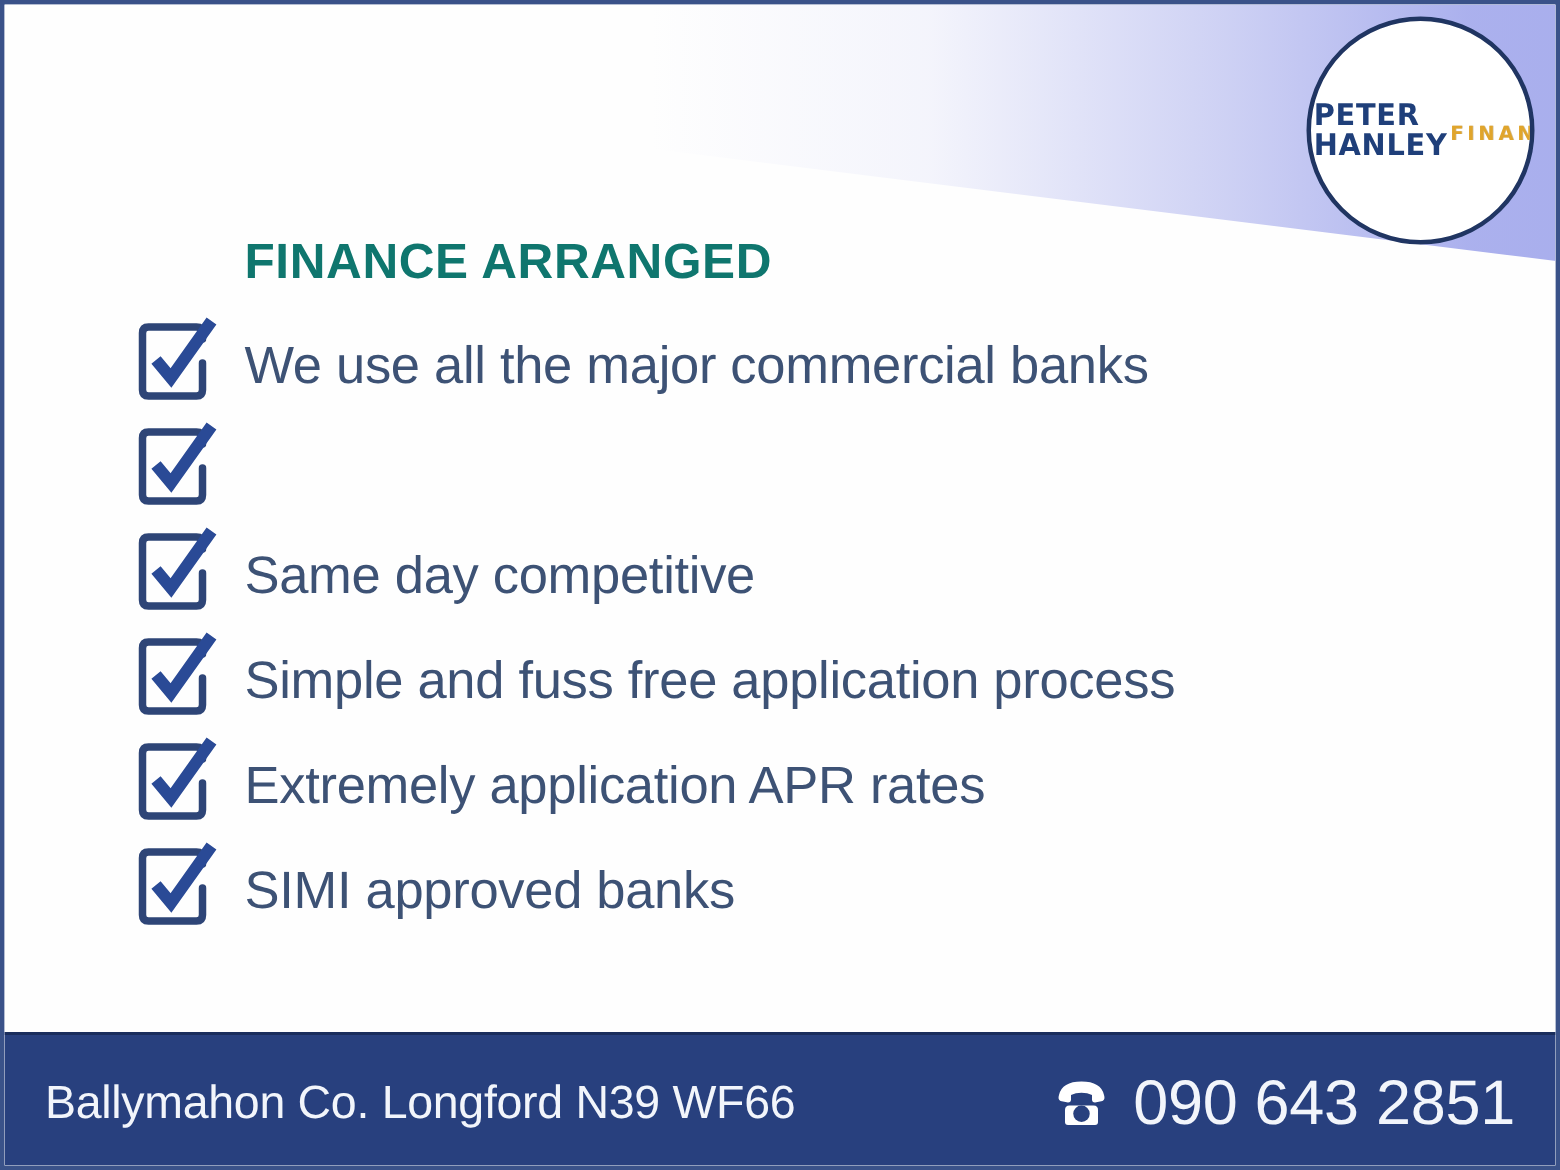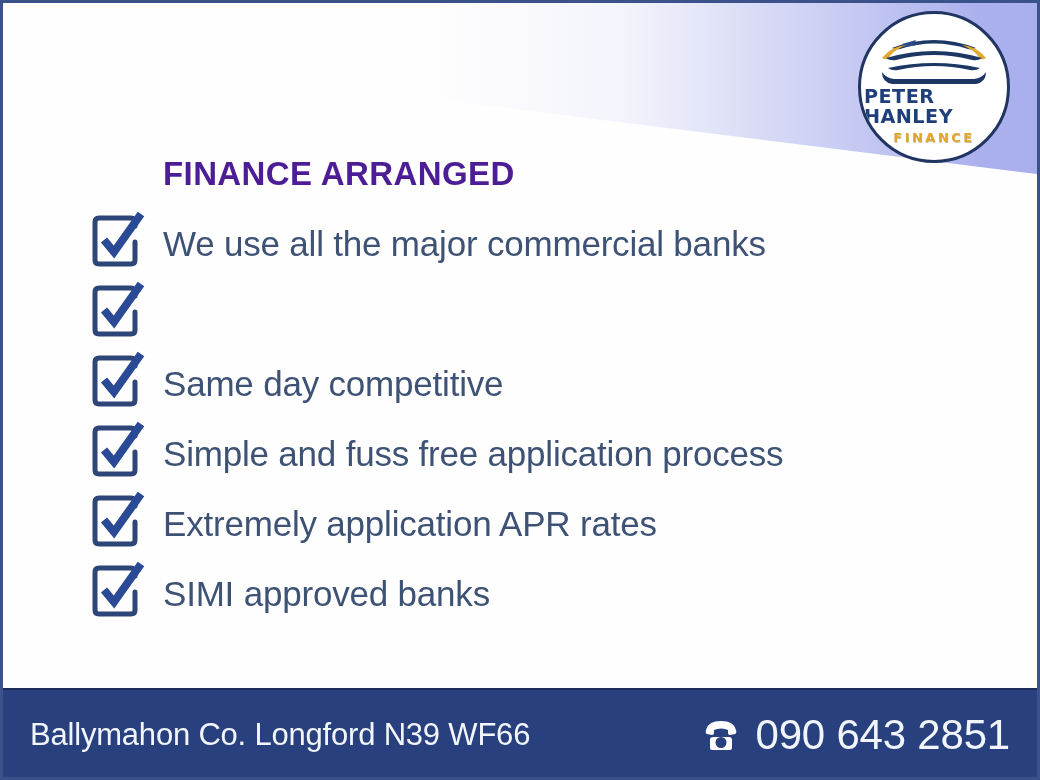--- a/index.html
+++ b/index.html
@@ -32,28 +32,28 @@
     width:620px;
     height:175px;
     background:linear-gradient(to right, rgba(170,176,237,0) 0%, rgba(170,176,237,0.12) 30%, rgba(166,172,236,0.55) 62%, rgba(164,170,236,0.92) 88%, rgba(164,170,236,0.95) 100%);
     clip-path:polygon(0 0, 100% 0, 100% 100%, 0 56%);
     pointer-events:none;
   }
 
   
   .logo{
     position:absolute;
-    right:27px;top:8px;
+    right:14px;top:8px;
     width:152px;height:152px;
     border-radius:50%;
     background:#ffffff;
     border:3px solid #203562;
     box-sizing:border-box;
     display:flex;
-    flex-direction:column;
+    flex-direction:row;
     align-items:center;
     justify-content:flex-start;
     overflow:hidden;
   }
   .logo-car{
     margin-top:14px;
     width:124px;height:60px;
   }
   .logo-name{
     font-family:"DejaVu Sans", sans-serif;
@@ -78,21 +78,21 @@
   }
 
   
   .heading{
     position:absolute;
     left:160px;top:152px;
     font-family:"Liberation Sans", sans-serif;
     font-weight:bold;
     font-size:33px;
     letter-spacing:0.4px;
-    color:#4c1d95;
+    color:#0f766e;
     white-space:nowrap;
   }
 
   
   .list{
     position:absolute;
     left:88px;top:205px;
     width:900px;
   }
   .row{

